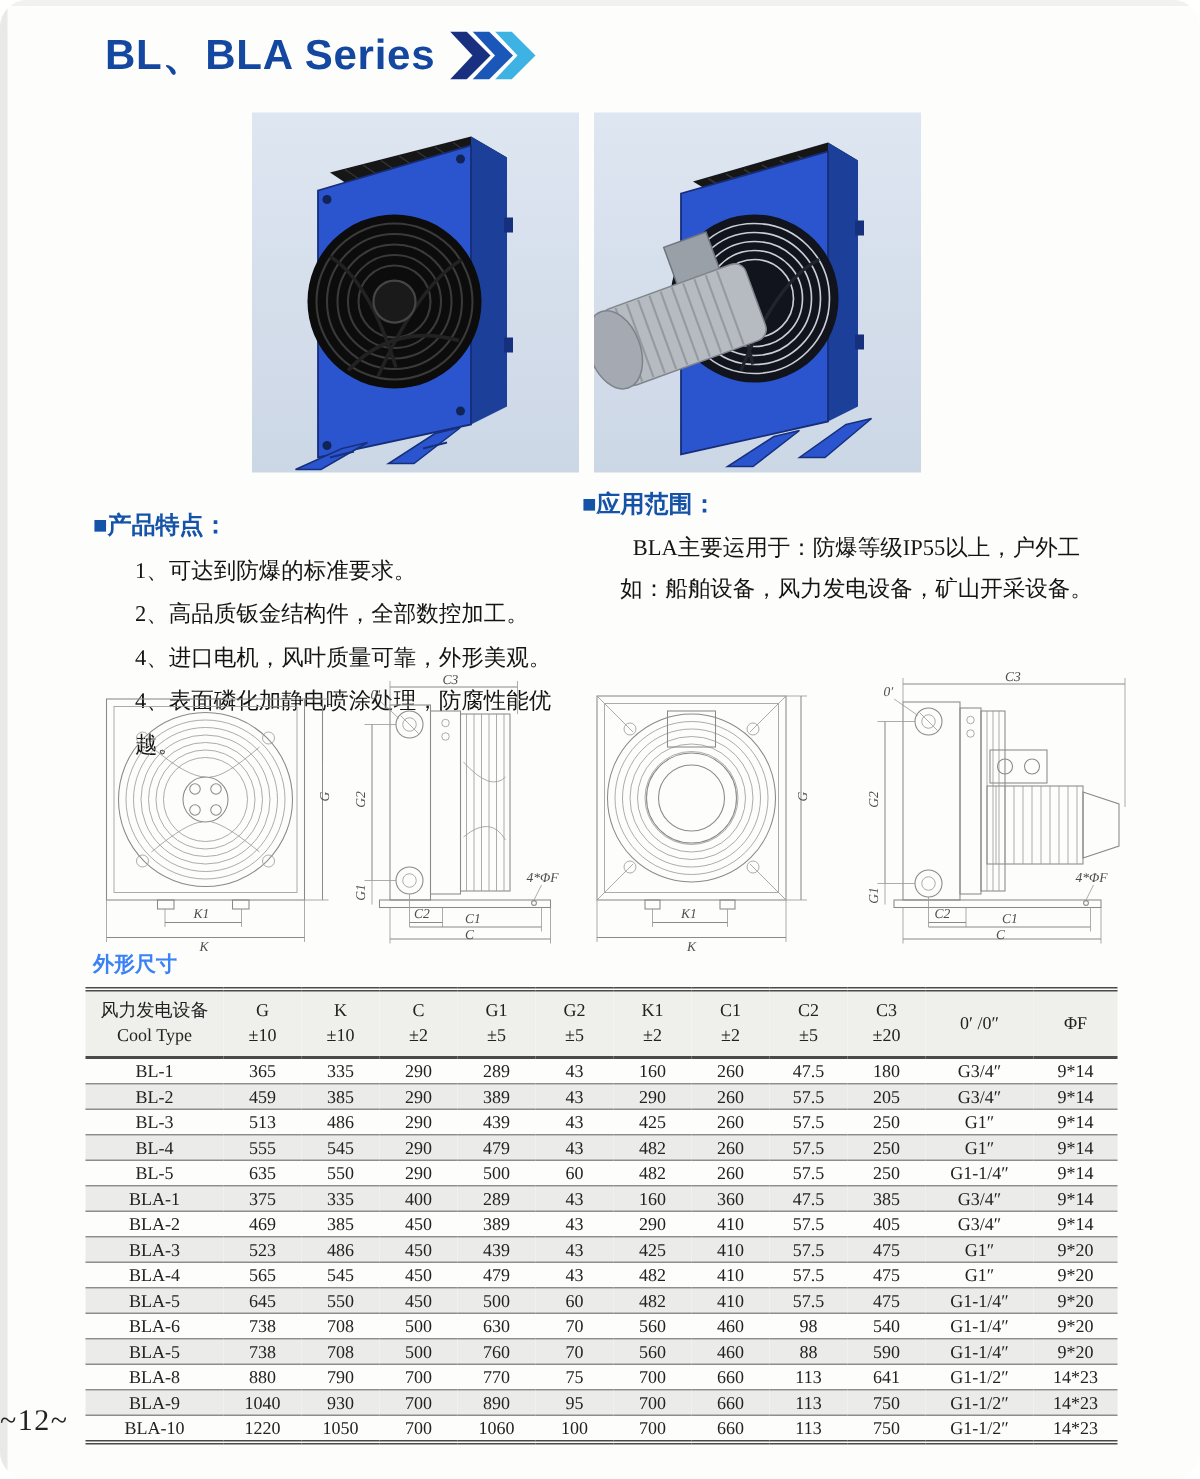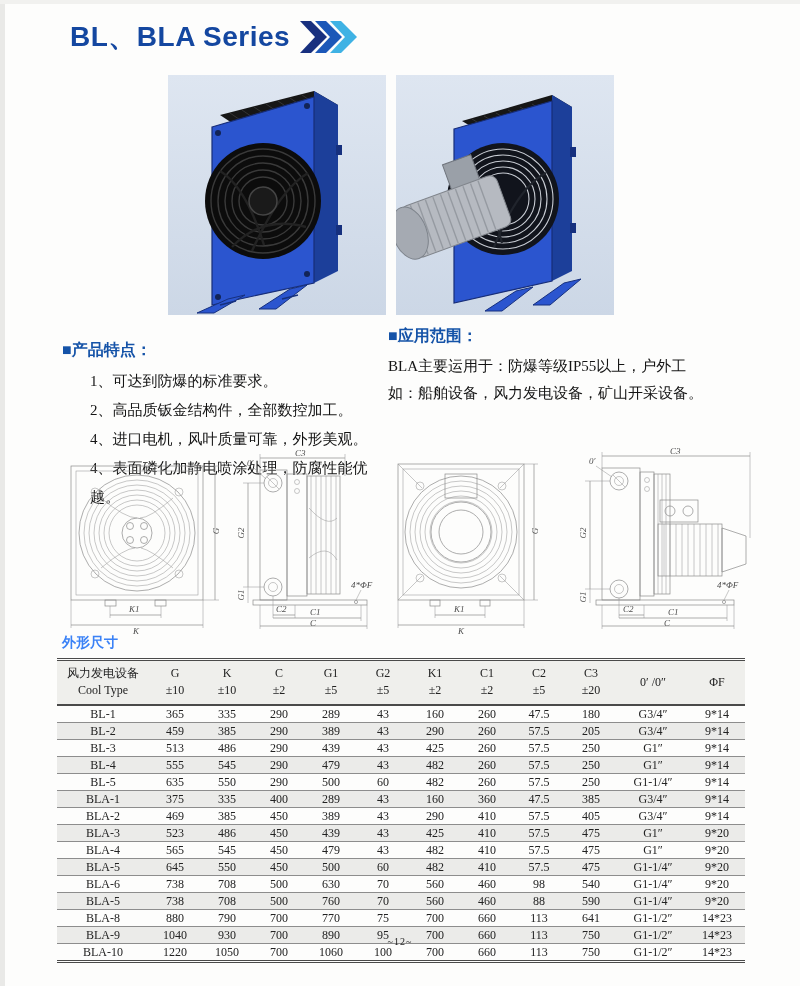--- a/index.html
+++ b/index.html
@@ -1,37 +1,37 @@
 <!DOCTYPE html>
 <html><head>
 <meta charset="utf-8">
 <style>
   html,body{margin:0;padding:0;background:#ffffff;}
   .page{position:relative;width:800px;height:986px;background:#fdfdfc;overflow:hidden;
-        font-family:"Liberation Serif","DejaVu Serif",serif;color:#1a1a1a;}
+        font-family:"Liberation Serif","DejaVu Serif",serif;color:#1a1a1a;border-radius:18px;}
   .scan-edge-left{position:absolute;left:0;top:0;width:5px;height:100%;background:#e9e9e7;}
   .scan-edge-top{position:absolute;left:0;top:0;width:100%;height:4px;background:#f1f1ef;}
 
   
   .title-row{position:absolute;left:70px;top:18px;display:flex;align-items:center;gap:10px;}
   .title-text{font-family:"Liberation Sans","DejaVu Sans",sans-serif;font-weight:bold;
               font-size:28px;color:#1447a0;letter-spacing:.5px;}
 
   
   .panel{position:absolute;top:75px;width:218px;height:240px;
          background:linear-gradient(180deg,#dee6f1 0%,#ccd7e6 100%);}
   .panel1{left:168px;} .panel2{left:396px;}
   .panel svg{display:block;}
 
   
   .section-heading{font-size:16px;font-weight:bold;color:#1553a8;margin-bottom:6px;}
   .features{position:absolute;left:62px;top:340px;width:322px;}
   .features .feature-item{font-size:15px;line-height:29px;color:#141414;margin-left:28px;}
   .application{position:absolute;left:388px;top:326px;width:366px;}
-  .application .app-line{font-size:15px;line-height:27px;color:#141414;}
+  .application .app-line{font-size:15px;line-height:27px;color:#141414;text-align:center;}
 
   
   .drawing{position:absolute;top:448px;height:188px;}
   .drawing-left{left:55px;width:340px;}
   .drawing-right{left:392px;width:372px;}
   .drawing svg{position:absolute;left:0;top:0;}
   .dlabel{position:absolute;font-size:9px;color:#4d4d4d;font-style:italic;
           font-family:"Liberation Serif","DejaVu Serif",serif;white-space:nowrap;}
   .rot{transform:rotate(-90deg);transform-origin:center;}
 
@@ -42,22 +42,22 @@
               border-top:3px double #4a4a4a;border-bottom:3px double #4a4a4a;}
   .spec-table thead th{background:#efefec;font-weight:normal;padding:4px 0 5px 0;
               border-bottom:2px solid #4a4a4a;vertical-align:middle;}
   .spec-table thead th div{line-height:17px;}
   .spec-table tbody td{text-align:center;height:14px;line-height:14px;padding:1px 0;
               border-bottom:1px solid #8d8d8d;}
   .spec-table tbody tr:last-child td{border-bottom:none;margin-top:8px;}
   .spec-table tbody tr:nth-child(even){background:#ebebe9;}
   .spec-table th{text-align:center;}
 
-  .page-num{position:absolute;left:0;right:0;top:936px;text-align:center;
-            font-size:10px;color:#222;letter-spacing:1px;}
+  .page-num{position:absolute;left:0;right:0;top:936px;
+            font-size:20px;color:#222;letter-spacing:1px;}
 
   .thin{stroke:#8a8a8a;stroke-width:.7;fill:none;}
   .thind{stroke:#9a9a9a;stroke-width:.55;fill:none;}
 </style>
 </head>
 <body>
 
 <div class="page">
   <div class="scan-edge-left"></div>
   <div class="scan-edge-top"></div>

